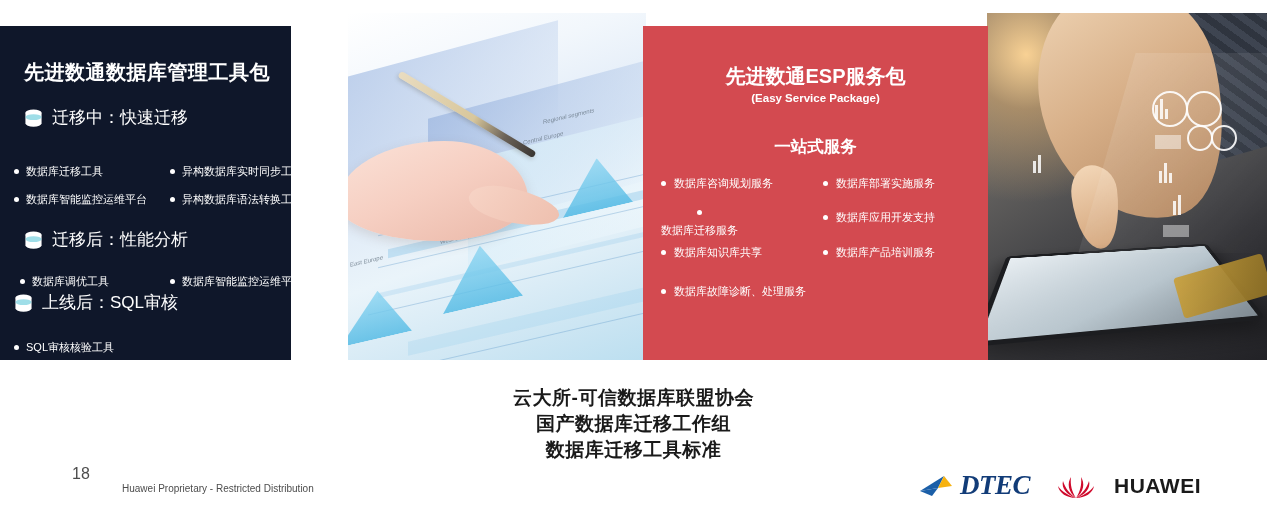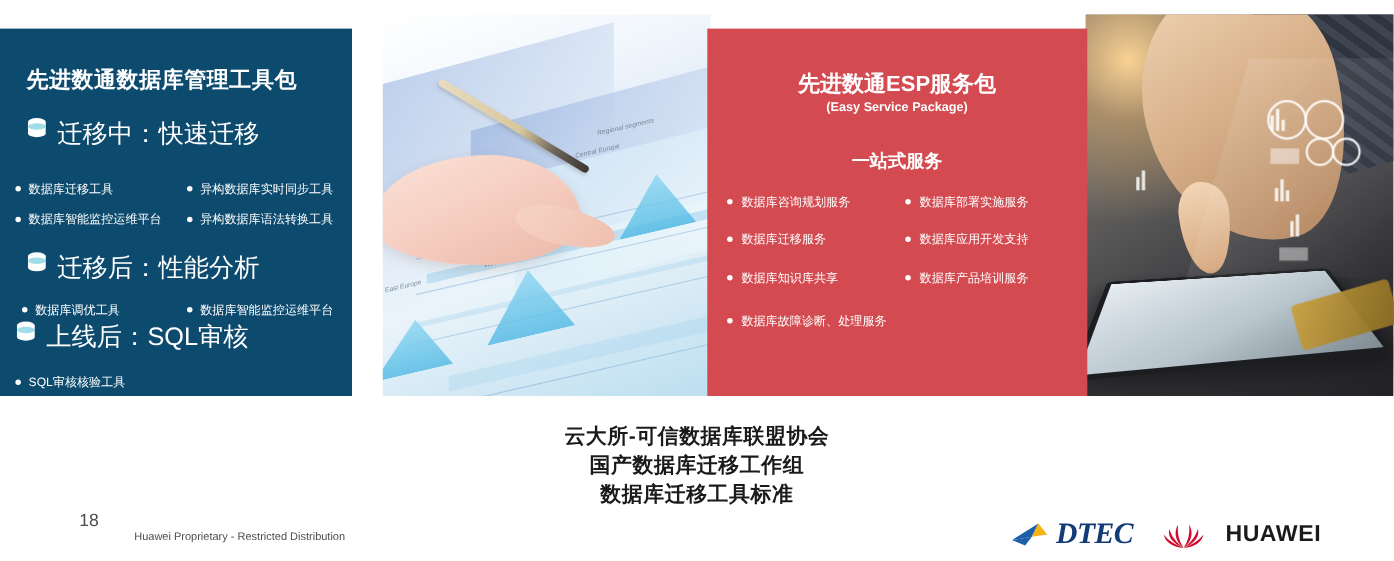--- a/index.html
+++ b/index.html
@@ -94,28 +94,28 @@
     position:absolute;left:190px;top:252px;width:92px;height:42px;
     background:linear-gradient(120deg,#c9a13f,#8a6d24);
     border-radius:4px;transform:rotate(-16deg);opacity:.95;}
   .photo-right .glass{
     position:absolute;left:120px;top:40px;width:200px;height:200px;
     background:linear-gradient(120deg,rgba(255,255,255,.12),rgba(255,255,255,0));
     transform:skewX(-16deg);}
 
   
   .panel-teal{
-    position:absolute;left:0;top:13px;width:320px;height:347px;
-    background:#0c4a6e;color:#ffffff;
+    position:absolute;left:0;top:13px;width:291px;height:347px;
+    background:#0f172a;color:#ffffff;
   }
   .panel-teal .title{
     font-size:20px;font-weight:bold;letter-spacing:.5px;
     position:absolute;left:24px;top:33px;white-space:nowrap;
   }
-  .sec{position:absolute;display:flex;align-items:flex-start;gap:9px;font-size:23px;}
+  .sec{position:absolute;display:flex;align-items:flex-end;gap:9px;font-size:17px;}
   .sec .txt{white-space:nowrap;}
   .sec1{left:24px;top:80px;}
   .sec2{left:24px;top:202px;}
   .sec3{left:14px;top:265px;}
 
   .db-icon{width:19px;height:21px;flex:0 0 auto;}
 
   .bullets{position:absolute;font-size:11px;}
   .b-row{position:absolute;display:flex;align-items:center;gap:7px;white-space:nowrap;}
   .dot{width:5px;height:5px;border-radius:50%;background:#ffffff;flex:0 0 auto;}
@@ -140,21 +140,21 @@
   .panel-red .r-sub{
     position:absolute;left:0;right:0;top:66px;text-align:center;
     font-size:11.5px;font-weight:bold;
   }
   .panel-red .r-head{
     position:absolute;left:0;right:0;top:110px;text-align:center;
     font-size:16.5px;font-weight:bold;
   }
   .r-b1{left:18px;top:150px;}
   .r-b2{left:180px;top:150px;}
-  .r-b3{left:18px;top:184px;}
+  .r-b3{left:18px;top:184px;flex-direction:column;}
   .r-b4{left:180px;top:184px;}
   .r-b5{left:18px;top:219px;}
   .r-b6{left:180px;top:219px;}
   .r-b7{left:18px;top:258px;}
   .panel-red .b-row{font-size:11px;gap:8px;}
   .panel-red .dot{width:5px;height:5px;}
 
   
   .caption{
     position:absolute;left:0;right:0;top:385px;text-align:center;

